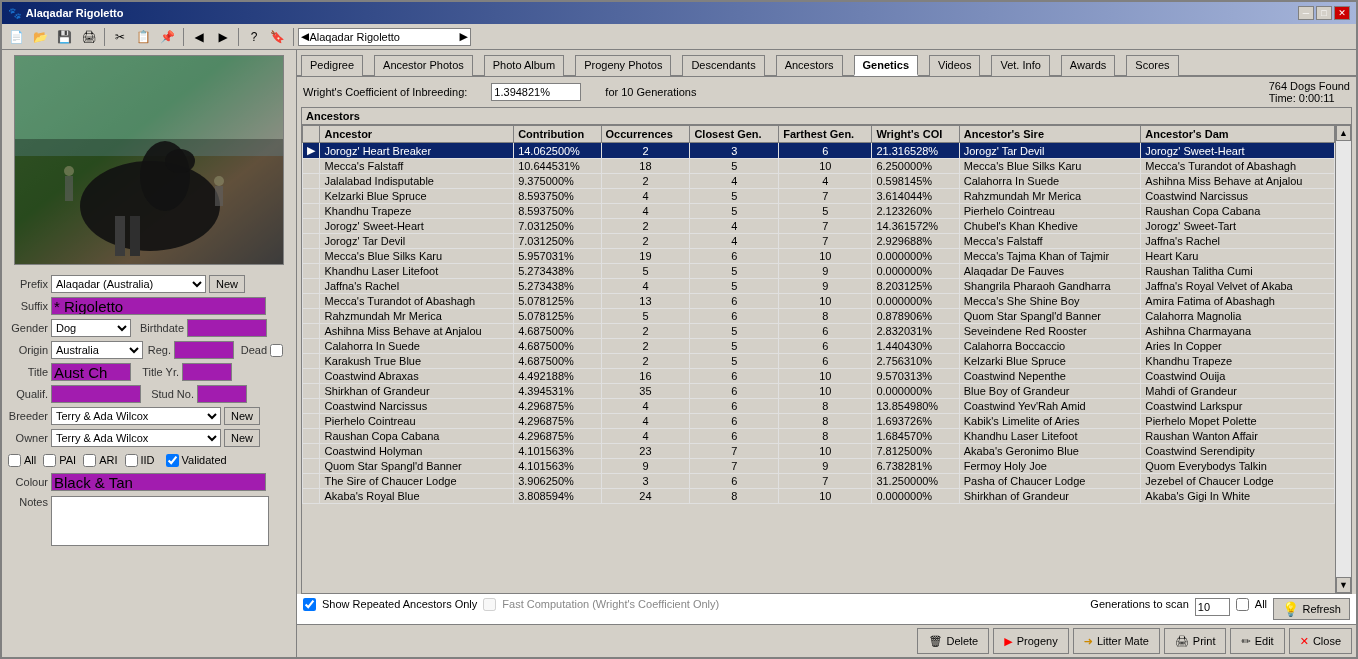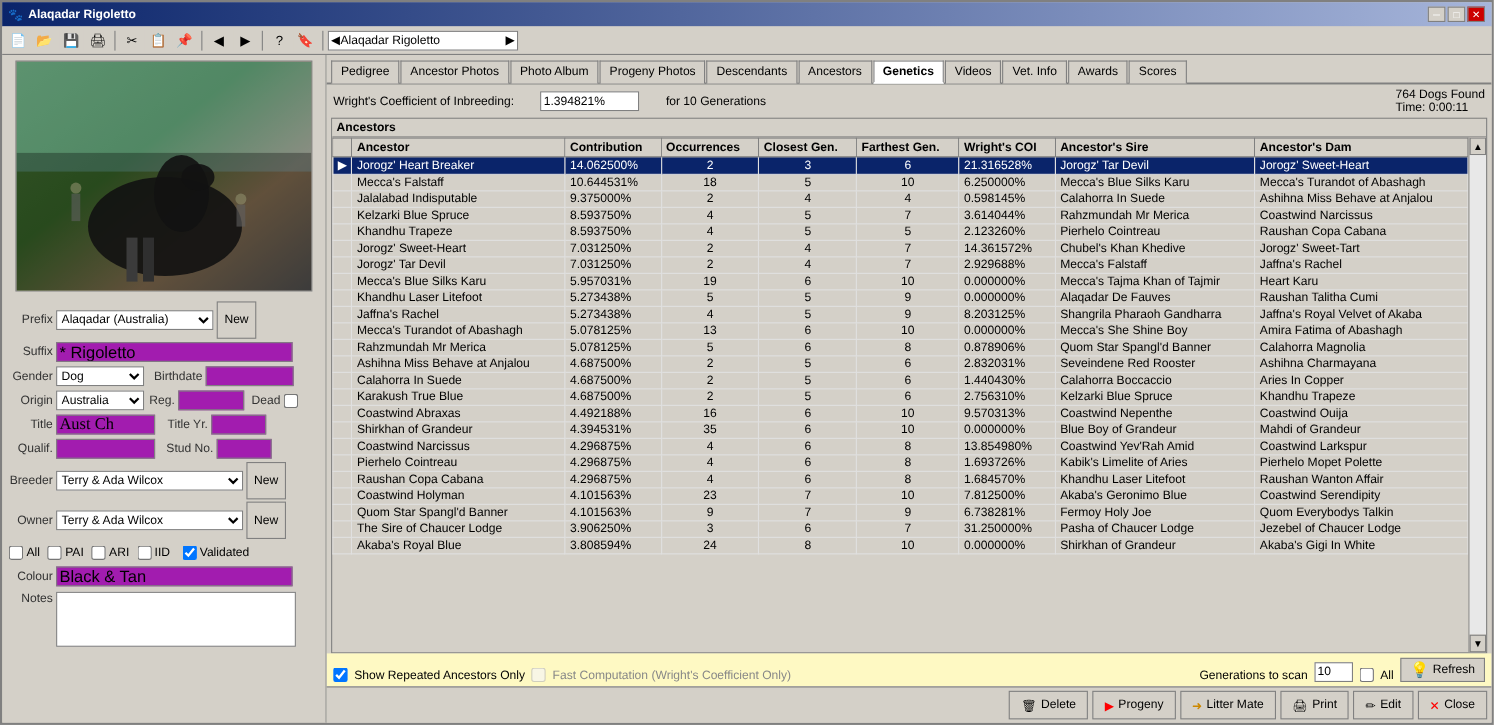--- a/index.html
+++ b/index.html
@@ -22,25 +22,25 @@
     
     .dog-img-placeholder { width: 270px; height: 210px; background: linear-gradient(135deg, #4a7a4a 0%, #2d5a2d 30%, #8b7355 50%, #6b5b45 70%, #333 100%); position: relative; overflow: hidden; }
     .dog-img-placeholder::after { content: ''; position: absolute; bottom: 0; left: 0; right: 0; height: 60%; background: rgba(0,0,0,0.3); }
     
     .form-area { padding: 4px 6px; display: flex; flex-direction: column; gap: 2px; }
     .form-row { display: flex; align-items: center; gap: 3px; min-height: 20px; }
     .form-label { color: #333; min-width: 40px; text-align: right; font-size: 11px; }
     .form-input { border: 1px solid #808080; background: #a21caf; height: 18px; padding: 0 2px; font-size: 15px; }
     .form-select { border: 1px solid #808080; background: white; height: 18px; font-size: 11px; }
     .form-select.medium { width: 80px; }
-    .new-btn { background: #d4d0c8; border: 1px solid #808080; height: 34px; padding: 0 6px; cursor: pointer; font-size: 11px; white-space: nowrap; }
+    .new-btn { background: #d4d0c8; border: 1px solid #808080; height: 18px; padding: 0 6px; cursor: pointer; font-size: 11px; white-space: nowrap; }
     
     .right-panel { flex: 1; display: flex; flex-direction: column; background: #d4d0c8; }
     
-    .tabs { display: flex; background: #d4d0c8; padding: 4px 4px 0; gap: 1px; border-bottom: 2px solid #808080; }
+    .tabs { display: flex; background: #d4d0c8; padding: 4px 4px 0; gap: 11px; border-bottom: 2px solid #808080; }
     .tab { padding: 3px 8px; background: #d4d0c8; border: 1px solid #808080; border-bottom: none; cursor: pointer; font-size: 11px; color: #000; position: relative; top: 1px; }
     .tab.active { background: white; border-bottom: 2px solid white; z-index: 1; font-weight: bold; }
     
     .tab-content { flex: 1; background: white; border: 1px solid #808080; margin: 0 0 0 0; display: flex; flex-direction: column; padding: 4px; overflow: hidden; }
     
     .ancestors-section { border: 1px solid #808080; margin: 2px 0; flex: 1; display: flex; flex-direction: column; overflow: hidden; }
     .ancestors-title { background: #d4d0c8; padding: 2px 4px; border-bottom: 1px solid #808080; font-size: 11px; font-weight: bold; }
     
     .table-container { flex: 1; overflow-y: auto; overflow-x: hidden; }
     table { width: 100%; border-collapse: collapse; font-size: 11px; }
@@ -122,21 +122,21 @@
           <circle cx="54" cy="115" r="5" fill="#cc9" opacity="0.6"></circle>
           <rect x="200" y="130" width="8" height="20" fill="#888" opacity="0.6"></rect>
           <circle cx="204" cy="125" r="5" fill="#cc9" opacity="0.6"></circle>
         </svg>
       </div>
 
       <div class="form-area">
 
         <div class="form-row">
           <span class="form-label">Prefix</span>
-          <select class="form-select" style="width:143px;">
+          <select class="form-select" style="width:155px;">
             <option>Alaqadar (Australia)</option>
           </select>
           <button class="new-btn">New</button>
         </div>
 
         <div class="form-row">
           <span class="form-label">Suffix</span>
           <input type="text" class="form-input" style="width: 215px;" value="* Rigoletto">
         </div>
 
@@ -144,32 +144,32 @@
           <span class="form-label">Gender</span>
           <select class="form-select medium">
             <option>Dog</option>
           </select>
           <span class="form-label" style="min-width:50px;">Birthdate</span>
           <input type="text" class="form-input" style="width: 80px;">
         </div>
 
         <div class="form-row">
           <span class="form-label">Origin</span>
-          <select class="form-select" style="width:80px;">
+          <select class="form-select" style="width:92px;">
             <option>Australia</option>
           </select>
           <span class="form-label" style="min-width:25px;">Reg.</span>
           <input type="text" class="form-input" style="width: 60px;">
           <span class="form-label" style="min-width:30px;">Dead</span>
           <input type="checkbox" style="">
         </div>
 
         <div class="form-row">
           <span class="form-label">Title</span>
-          <input type="text" class="form-input" style="width: 90px; font-family: Liberation Serif, serif;" value="Aust Ch">
+          <input type="text" class="form-input" style="width: 80px;" value="Aust Ch">
           <span class="form-label" style="min-width:45px;">Title Yr.</span>
           <input type="text" class="form-input" style="width: 50px;">
         </div>
 
         <div class="form-row">
           <span class="form-label">Qualif.</span>
           <input type="text" class="form-input" style="width: 90px;">
           <span class="form-label" style="min-width:50px;">Stud No.</span>
           <input type="text" class="form-input" style="width: 50px;">
         </div>
@@ -533,21 +533,21 @@
               </table>
             </div>
             <div style="width:16px;display:flex;flex-direction:column;background:#d4d0c8;border-left:1px solid #808080;">
               <div style="height:16px;background:#d4d0c8;border:1px solid #808080;display:flex;align-items:center;justify-content:center;cursor:pointer;font-size:9px;">▲</div>
               <div style="flex:1;background:#e8e8e8;"></div>
               <div style="height:16px;background:#d4d0c8;border:1px solid #808080;display:flex;align-items:center;justify-content:center;cursor:pointer;font-size:9px;">▼</div>
             </div>
           </div>
         </div>
 
-        <div style="display:flex;align-items:flex-end;gap:6px;padding:4px 6px;background:#fef9c3;">
+        <div style="display:flex;align-items:flex-start;gap:6px;padding:4px 6px;background:#ffffff;">
           <input type="checkbox" checked="" style="">
           <span>Show Repeated Ancestors Only</span>
           <input type="checkbox" disabled="" style="">
           <span style="color:#888;">Fast Computation (Wright's Coefficient Only)</span>
           <span style="flex:1;"></span>
           <span>Generations to scan</span>
           <input type="text" style="border: 1px solid rgb(128, 128, 128); width: 35px; height: 18px; padding: 0px 2px; font-size: 11px;" value="10">
           <input type="checkbox" style="">
           <span>All</span>
           <button class="refresh-btn" style="display:flex;align-items:center;gap:3px;background:#d4d0c8;border:1px solid #808080;padding:2px 8px;cursor:pointer;">

